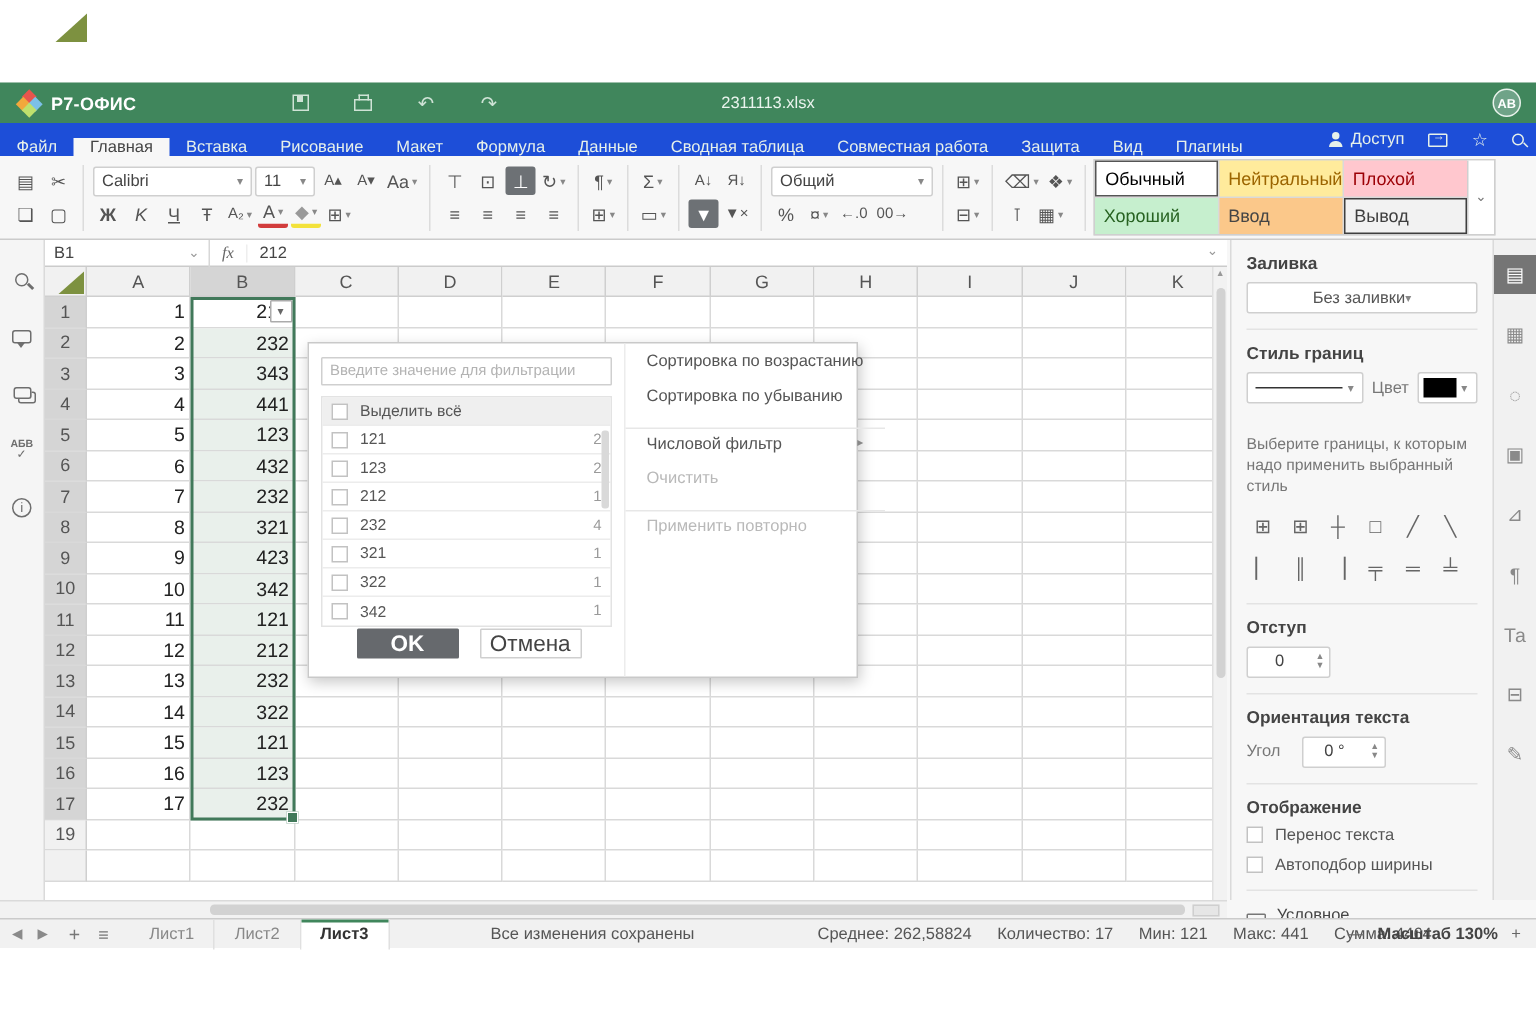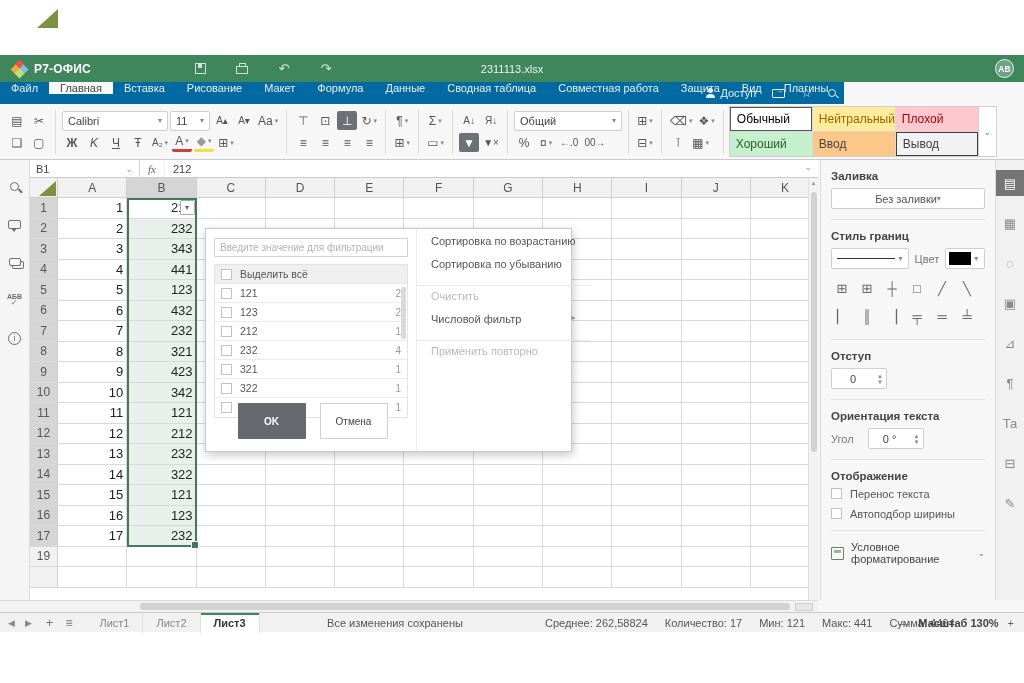--- a/index.html
+++ b/index.html
@@ -21,21 +21,21 @@
   .tb-icons{display:flex;align-items:center;gap:26px;margin-left:30px;color:#cfe3d6}
   .tb-ic{width:16px;height:14px;display:flex;align-items:center;justify-content:center;font-size:13px;cursor:pointer}
   .ic-save{width:11px;height:11px;border:1.5px solid #cfe3d6;position:relative}
   .ic-save::after{content:"";position:absolute;left:2px;top:0;width:4px;height:4px;background:#cfe3d6}
   .ic-print{width:12px;height:8px;border:1.5px solid #cfe3d6;position:relative;margin-top:3px}
   .ic-print::before{content:"";position:absolute;left:2px;top:-4px;width:5px;height:3px;border:1.5px solid #cfe3d6;border-bottom:none}
   .tb-filename{position:absolute;left:0;right:0;text-align:center;font-size:11px;color:#eaf4ee;pointer-events:none}
   .avatar{position:absolute;right:10px;top:4px;width:19px;height:19px;border-radius:50%;background:#6fa388;border:1.5px solid #e9f3ec;color:#fff;font-size:8.5px;font-weight:bold;display:flex;align-items:center;justify-content:center}
 
   
-  .tabbar{position:absolute;left:0;top:27px;width:844px;height:22px;background:#0369a1;display:flex;align-items:flex-start}
+  .tabbar{position:absolute;left:0;top:27px;width:1024px;height:22px;background:#1d4ed8;display:flex;align-items:flex-end}
   .tab{padding:0 11px;font-size:11px;color:#e7f1ea;display:flex;align-items:center;cursor:pointer;white-space:nowrap}
   .tab.active{background:#f7f7f7;color:#444}
   .tab-actions{position:absolute;right:8px;top:0;height:22px;display:flex;align-items:center;gap:16px;color:#e7f1ea;font-size:11px}
   .tact{display:flex;align-items:center;gap:4px;cursor:pointer}
   .ic-person{width:10px;height:10px;position:relative}
   .ic-person::before{content:"";position:absolute;left:2px;top:0;width:5px;height:5px;border-radius:50%;background:#e7f1ea}
   .ic-person::after{content:"";position:absolute;left:0;top:6px;width:9px;height:4px;border-radius:4px 4px 0 0;background:#e7f1ea}
   .ic-folder{width:13px;height:9px;border:1.2px solid #e7f1ea;border-radius:1px;position:relative;margin-top:1px}
   .ic-folder::before{content:"→";position:absolute;left:2px;top:-4px;font-size:8px;color:#e7f1ea}
   .ic-star{font-size:12px}
@@ -112,21 +112,21 @@
   .pop-search{width:194px;height:19px;border:1px solid #cfcfcf;border-radius:1px;font-size:10px;padding:0 5px;color:#444;font-family:inherit}
   .pop-search::placeholder{color:#b3b3b3}
   .pop-list{margin-top:7px;border:1px solid #e3e3e3;position:relative}
   .pl-row{height:19px;display:flex;align-items:center;padding:0 6px;border-bottom:1px solid #ececec;font-size:10.5px;color:#555;cursor:pointer}
   .pl-row:last-child{border-bottom:none}
   .pl-head{background:#efefef}
   .cbx{width:11px;height:11px;border:1px solid #c2c2c2;background:#fff;margin-right:8px;flex:none}
   .pl-count{margin-left:auto;color:#9a9a9a;font-size:10px}
   .pl-scroll{position:absolute;right:1px;top:22px;width:5px;height:52px;background:#d9d9d9;border-radius:2px}
   .pop-btns{position:absolute;left:0;bottom:12px;width:213px;display:flex;justify-content:center;gap:14px}
-  .btn{height:36px;width:68px;font-size:10px;display:flex;align-items:center;justify-content:center;border-radius:1px;cursor:pointer}
+  .btn{height:20px;width:68px;font-size:15px;display:flex;align-items:center;justify-content:center;border-radius:1px;cursor:pointer}
   .btn-ok{background:#66696d;color:#fff;font-weight:bold}
   .btn-cancel{background:#fff;border:1px solid #cfcfcf;color:#444}
   .pop-right{flex:1;border-left:1px solid #ececec;padding:6px 0}
   .menu-item{height:23px;display:flex;align-items:flex-start;padding:0 14px;font-size:11px;color:#555;cursor:pointer;white-space:nowrap}
   .menu-item .marrow{margin-left:auto;font-size:8px;color:#888}
   .menu-item.disabled{color:#b9b9b9;cursor:default}
   .menu-div{height:1px;background:#e7e7e7;margin:4px 0}
 
   
   .rpanel{position:absolute;left:820px;top:105px;width:175px;height:440px;background:#f7f7f7;border-left:1px solid #dadada;padding:10px 10px 0 10px;font-size:11px;color:#555}
@@ -853,50 +853,51 @@
         </div>
       </div>
       <div class="pop-right">
         <div class="menu-item">
             <span>Сортировка по возрастанию</span>
           </div>
         <div class="menu-item">
             <span>Сортировка по убыванию</span>
           </div>
         <div class="menu-div"></div>
-        <div class="menu-item disabled">
-            <span>Очистить</span>
-          </div>
         <div class="menu-item">
           <span>Числовой фильтр</span>
           <span class="marrow">▸</span>
         </div>
+        <div class="menu-item disabled">
+            <span>Очистить</span>
+          </div>
         <div class="menu-div"></div>
         <div class="menu-item disabled">
             <span>Применить повторно</span>
           </div>
       </div>
     </div>
 
     <div class="rpanel">
       <div class="rp-label">Заливка</div>
       <div class="rp-select">
           <span>Без заливки</span>
         </div>
       <div class="rp-div"></div>
       <div class="rp-label">Стиль границ</div>
-      <div class="rp-rowflex" style="margin-bottom:8px">
+      <div class="rp-rowflex" style="margin-bottom:20px">
         <span class="linesel">
             <i></i>
           </span>
         <span class="angle-lab" style="margin:0">Цвет</span>
         <span class="colorsel">
             <i></i>
           </span>
       </div>
+      <div class="rp-hint">Выберите границы, к которым надо применить выбранный стиль</div>
       <div class="bgrid">
 
           <span class="bbtn" title="all-borders">⊞</span>
 
           <span class="bbtn" title="inner-borders">⊞</span>
 
           <span class="bbtn" title="inner-cross-borders">┼</span>
 
           <span class="bbtn" title="outer-border">□</span>
 

